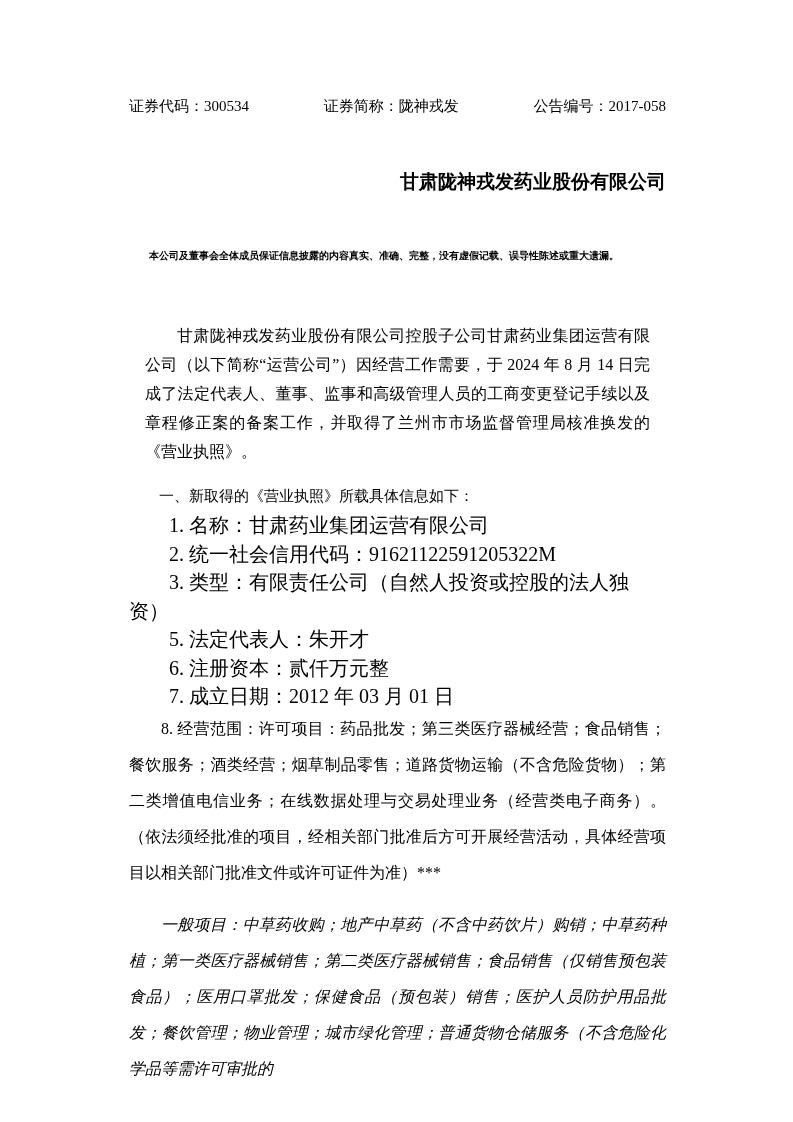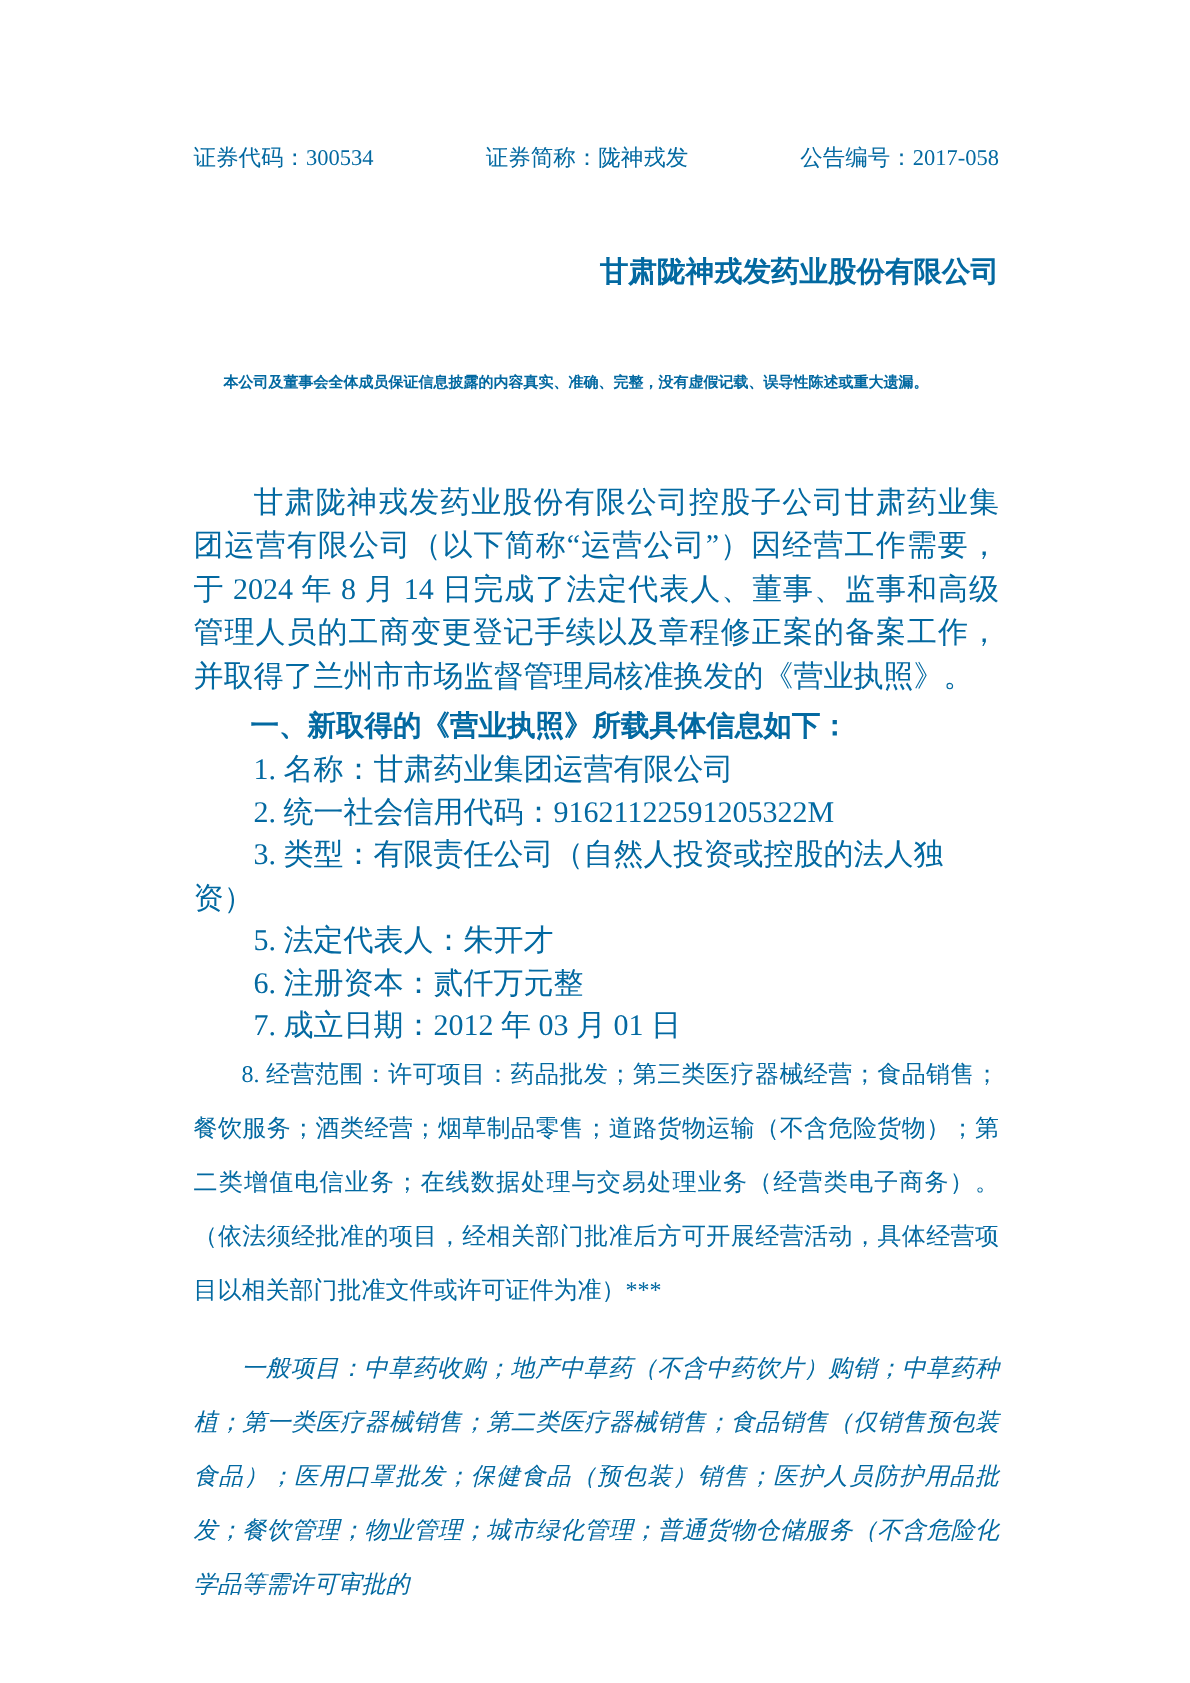--- a/index.html
+++ b/index.html
@@ -8,21 +8,21 @@
     background: #ffffff;
   }
   .page {
     width: 775px;
     height: 1122px;
     margin: 0 auto;
     background: #ffffff;
     box-sizing: border-box;
     padding: 96px 118px 30px 120px;
     font-family: "Liberation Serif", "DejaVu Serif", serif;
-    color: #0369a1;
+    color: #000000;
     overflow: hidden;
   }
   .header-row {
     display: flex;
     justify-content: space-between;
     align-items: baseline;
     font-size: 15px;
     line-height: 20px;
     margin-bottom: 46px;
   }
@@ -34,29 +34,29 @@
     margin-bottom: 38px;
   }
   .statement {
     font-weight: bold;
     font-size: 10px;
     line-height: 31px;
     text-indent: 2em;
     margin-bottom: 50px;
   }
   .para {
-    font-size: 20px;
+    font-size: 16px;
     line-height: 29px;
     text-indent: 2em;
-    margin: 0;
+    margin: 16px;
     text-align: justify;
   }
   .section-heading {
-    font-weight: bold;
-    font-size: 19px;
+    font-weight: normal;
+    font-size: 15px;
     line-height: 29px;
     text-indent: 2em;
     margin: 4px 0 0 0;
   }
   .license-item {
     font-size: 20px;
     line-height: 28.5px;
     text-indent: 2em;
     margin: 0;
   }

